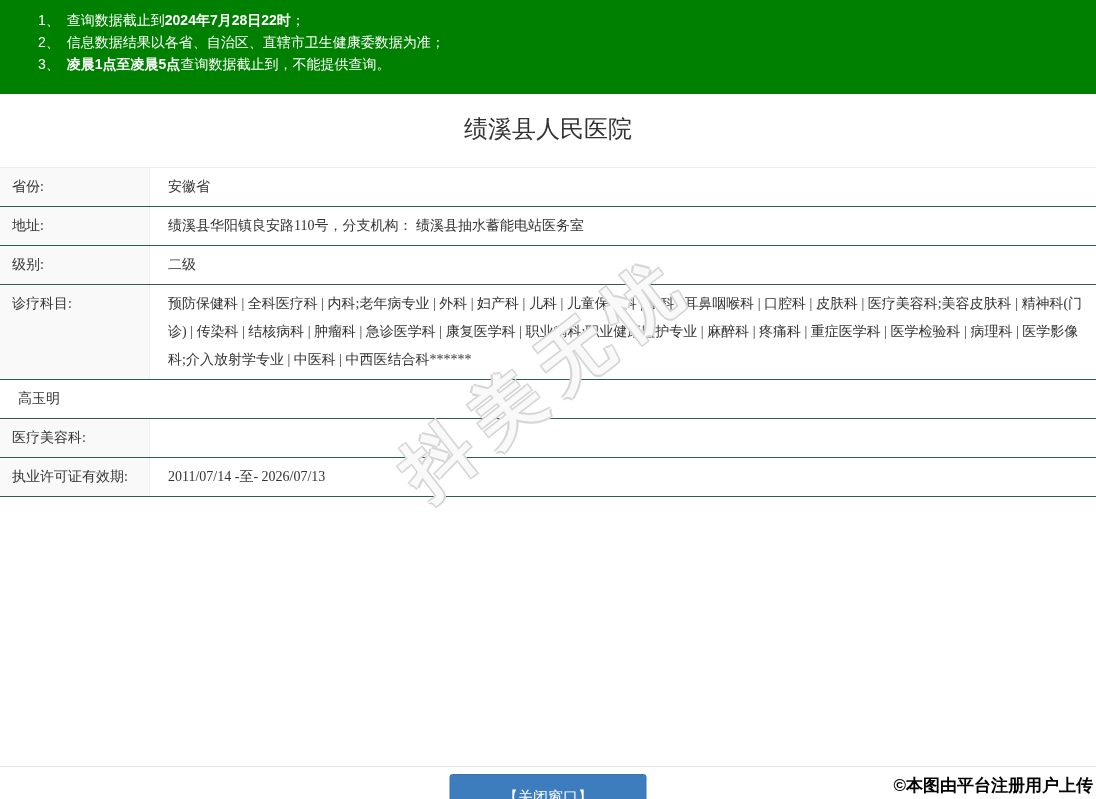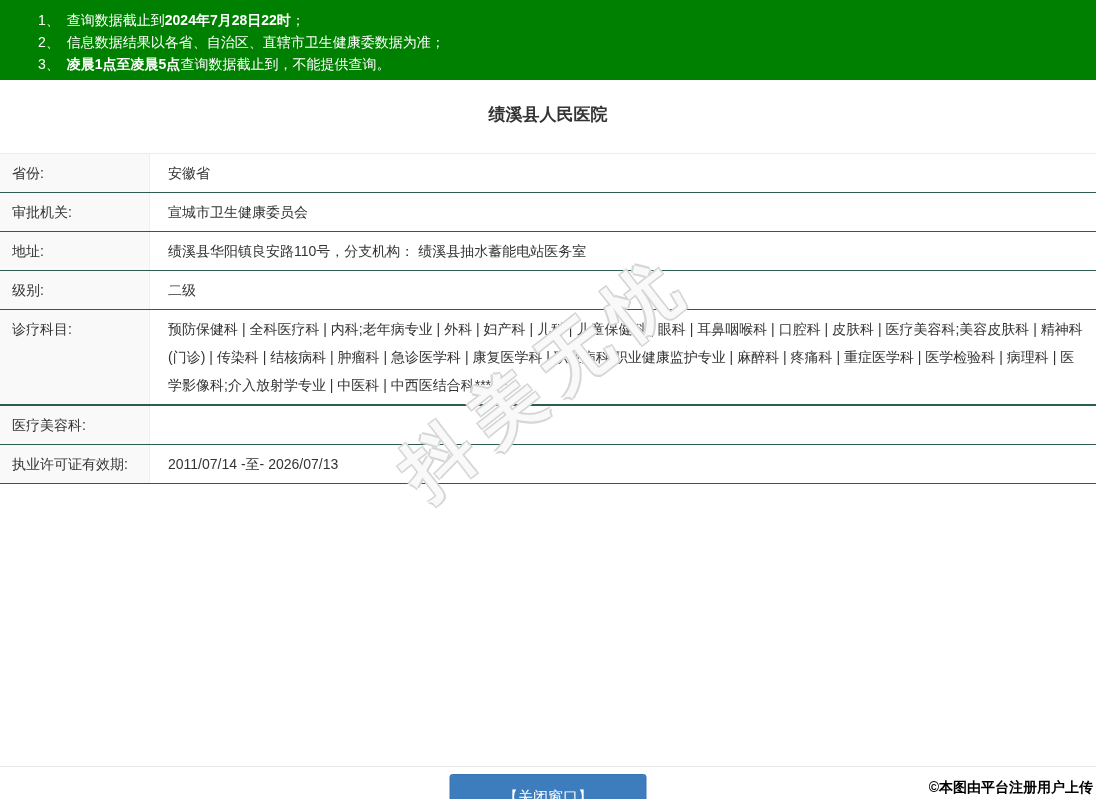--- a/index.html
+++ b/index.html
@@ -12,48 +12,49 @@
     overflow: hidden;
     position: relative;
     background: #ffffff;
     font-family: "Liberation Sans", "DejaVu Sans", sans-serif;
     color: #333333;
   }
   
   .notice {
     background: var(--color-header_green, #008000);
     color: #ffffff;
-    padding: 9px 0 10px 38px;
+    padding: 9px 0 24px 38px;
     height: 61px;
   }
   .notice-line {
     font-size: 14px;
     line-height: 22px;
     white-space: nowrap;
   }
   .notice-line .num { margin-right: 7px; }
   .notice-line b { font-weight: bold; }
   
   .page-title {
     margin: 19px 0 0 0;
     text-align: center;
-    font-size: 17px;
-    font-weight: 700;
+    font-size: 24px;
+    font-weight: 400;
     color: #333333;
     line-height: 32px;
   }
   
   .info-table {
     margin-top: 22px;
     width: 1096px;
     border-top: 1px solid #ececec;
   }
   .row {
     display: flex;
     border-bottom: 1px solid var(--color-row_border, #2b5d52);
+    font-family: Liberation Serif, serif;
   }
   .row-label {
     width: 150px;
     flex: 0 0 150px;
     background: var(--color-label_bg, #f9f9f9);
     border-right: 1px solid #efefef;
     padding: 5px 8px 5px 12px;
     box-sizing: border-box;
     font-size: 14px;
     line-height: 28px;
@@ -89,21 +90,21 @@
     font-family: "Liberation Sans", "DejaVu Sans", sans-serif;
     text-align: center;
     padding-top: 6px;
     box-sizing: border-box;
     cursor: pointer;
   }
   .copyright {
     position: absolute;
     right: 3px;
     bottom: 2px;
-    font-size: 14px;
+    font-size: 17px;
     font-weight: bold;
     color: #000000;
     text-shadow: 1px 1px 0 #ffffff, -1px -1px 0 #ffffff, 1px -1px 0 #ffffff, -1px 1px 0 #ffffff;
   }
   
   .watermark {
     position: absolute;
     left: 352px;
     top: 330px;
     width: 390px;
@@ -130,36 +131,33 @@
 </div>
 
 <h1 class="page-title">绩溪县人民医院</h1>
 
 <div class="info-table">
   <div class="row">
     <div class="row-label">省份:</div>
     <div class="row-value">安徽省</div>
   </div>
   <div class="row">
-    <div class="row-label">审批机关:</div>
-    <div class="row-value">宣城市卫生健康委员会</div>
-  </div>
-  <div class="row">
     <div class="row-label">地址:</div>
     <div class="row-value">绩溪县华阳镇良安路110号，分支机构： 绩溪县抽水蓄能电站医务室</div>
   </div>
   <div class="row">
     <div class="row-label">级别:</div>
     <div class="row-value">二级</div>
   </div>
   <div class="row">
     <div class="row-label">诊疗科目:</div>
     <div class="row-value">预防保健科 | 全科医疗科 | 内科;老年病专业 | 外科 | 妇产科 | 儿科 | 儿童保健科 | 眼科 | 耳鼻咽喉科 | 口腔科 | 皮肤科 | 医疗美容科;美容皮肤科 | 精神科(门诊) | 传染科 | 结核病科 | 肿瘤科 | 急诊医学科 | 康复医学科 | 职业病科;职业健康监护专业 | 麻醉科 | 疼痛科 | 重症医学科 | 医学检验科 | 病理科 | 医学影像科;介入放射学专业 | 中医科 | 中西医结合科******</div>
   </div>
   <div class="row">
+    <div class="row-value">高玉明</div>
   </div>
   <div class="row">
     <div class="row-label">医疗美容科:</div>
     <div class="row-value"></div>
   </div>
   <div class="row">
     <div class="row-label">执业许可证有效期:</div>
     <div class="row-value">2011/07/14 -至- 2026/07/13</div>
   </div>
 </div>

